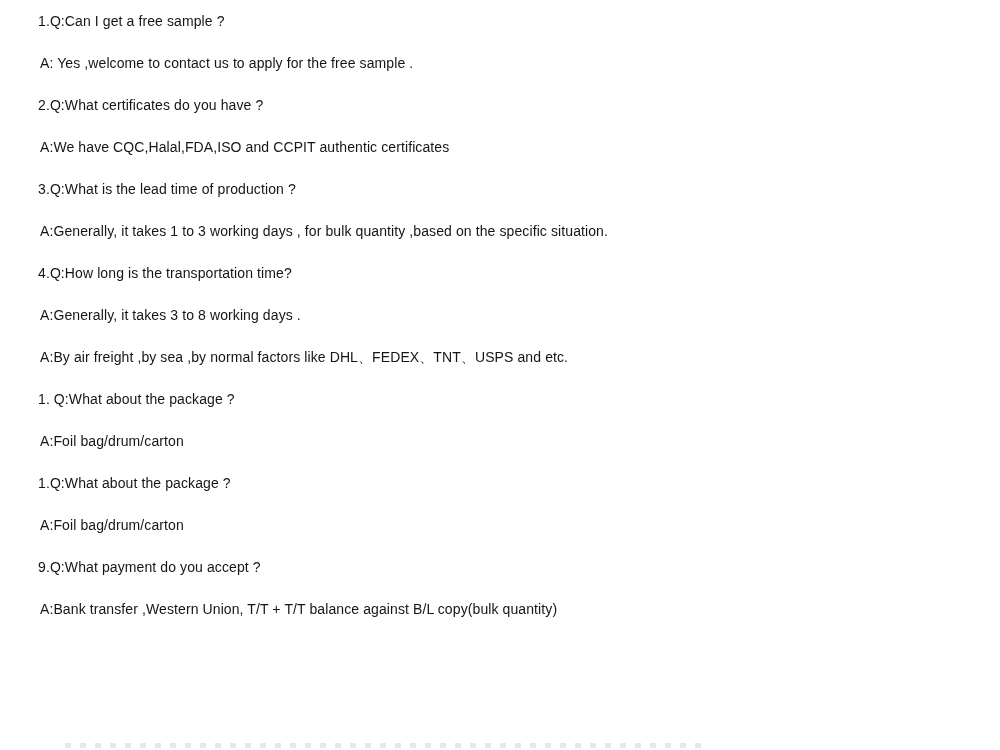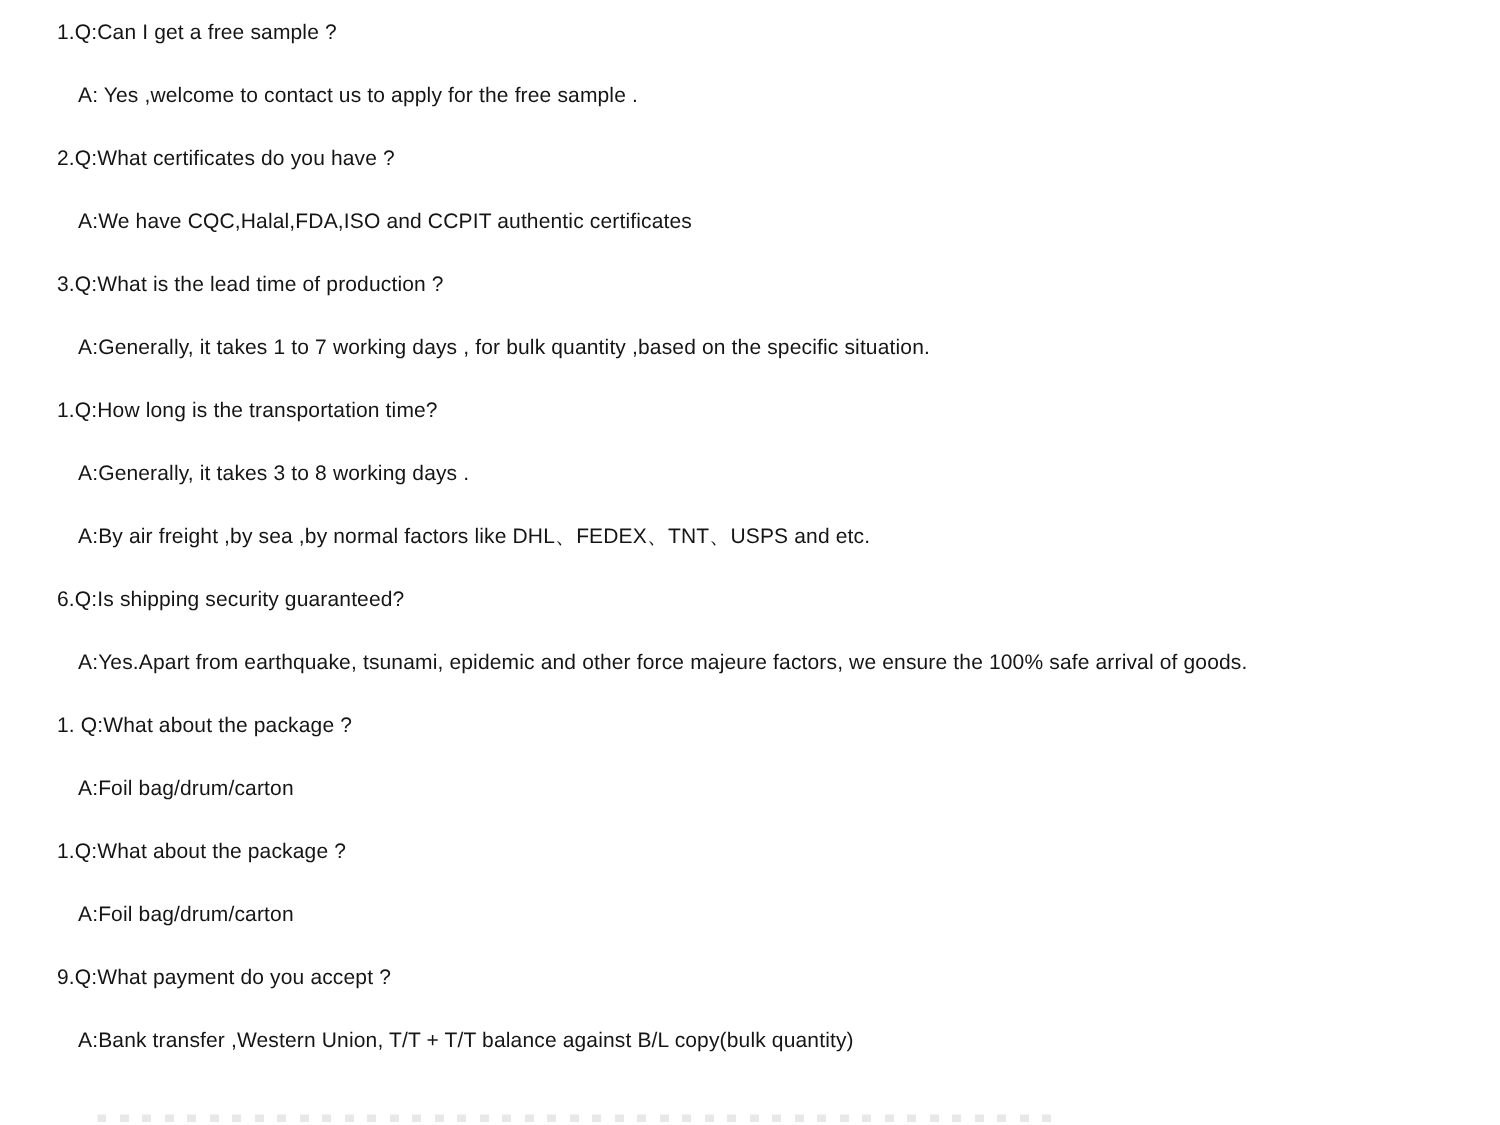--- a/index.html
+++ b/index.html
@@ -31,21 +31,21 @@
     line-height: 42px;
     height: 42px;
     white-space: pre;
     letter-spacing: 0.1px;
     color: #151515;
   }
   .q-line {
     padding-left: 38px;
   }
   .a-line {
-    padding-left: 52px;
+    padding-left: 40px;
   }
   
   .cropped-remnant {
     position: absolute;
     left: 65px;
     top: 743px;
     width: 640px;
     height: 5px;
     background: repeating-linear-gradient(
       90deg,
@@ -65,36 +65,32 @@
       <div class="line a-line">A: Yes ,welcome to contact us to apply for the free sample .</div>
     </div>
 
     <div>
       <div class="line q-line">2.Q:What certificates do you have ?</div>
       <div class="line a-line">A:We have CQC,Halal,FDA,ISO and CCPIT authentic certificates</div>
     </div>
 
     <div>
       <div class="line q-line">3.Q:What is the lead time of production ?</div>
-      <div class="line a-line">A:Generally, it takes 1 to 7 working days , for bulk quantity ,based on the specific situation.</div>
+      <div class="line a-line">A:Generally, it takes 1 to 3 working days , for bulk quantity ,based on the specific situation.</div>
     </div>
 
     <div>
-      <div class="line q-line">1.Q:How long is the transportation time?</div>
+      <div class="line q-line">4.Q:How long is the transportation time?</div>
       <div class="line a-line">A:Generally, it takes 3 to 8 working days .</div>
     </div>
 
     <div>
       <div class="line a-line">A:By air freight ,by sea ,by normal factors like DHL、FEDEX、TNT、USPS and etc.</div>
     </div>
 
-    <div>
-      <div class="line q-line">6.Q:Is shipping security guaranteed?</div>
-      <div class="line a-line">A:Yes.Apart from earthquake, tsunami, epidemic and other force majeure factors, we ensure the 100% safe arrival of goods.</div>
-    </div>
 
     <div>
       <div class="line q-line">1. Q:What about the package ?</div>
       <div class="line a-line">A:Foil bag/drum/carton</div>
     </div>
 
     <div>
       <div class="line q-line">1.Q:What about the package ?</div>
       <div class="line a-line">A:Foil bag/drum/carton</div>
     </div>

